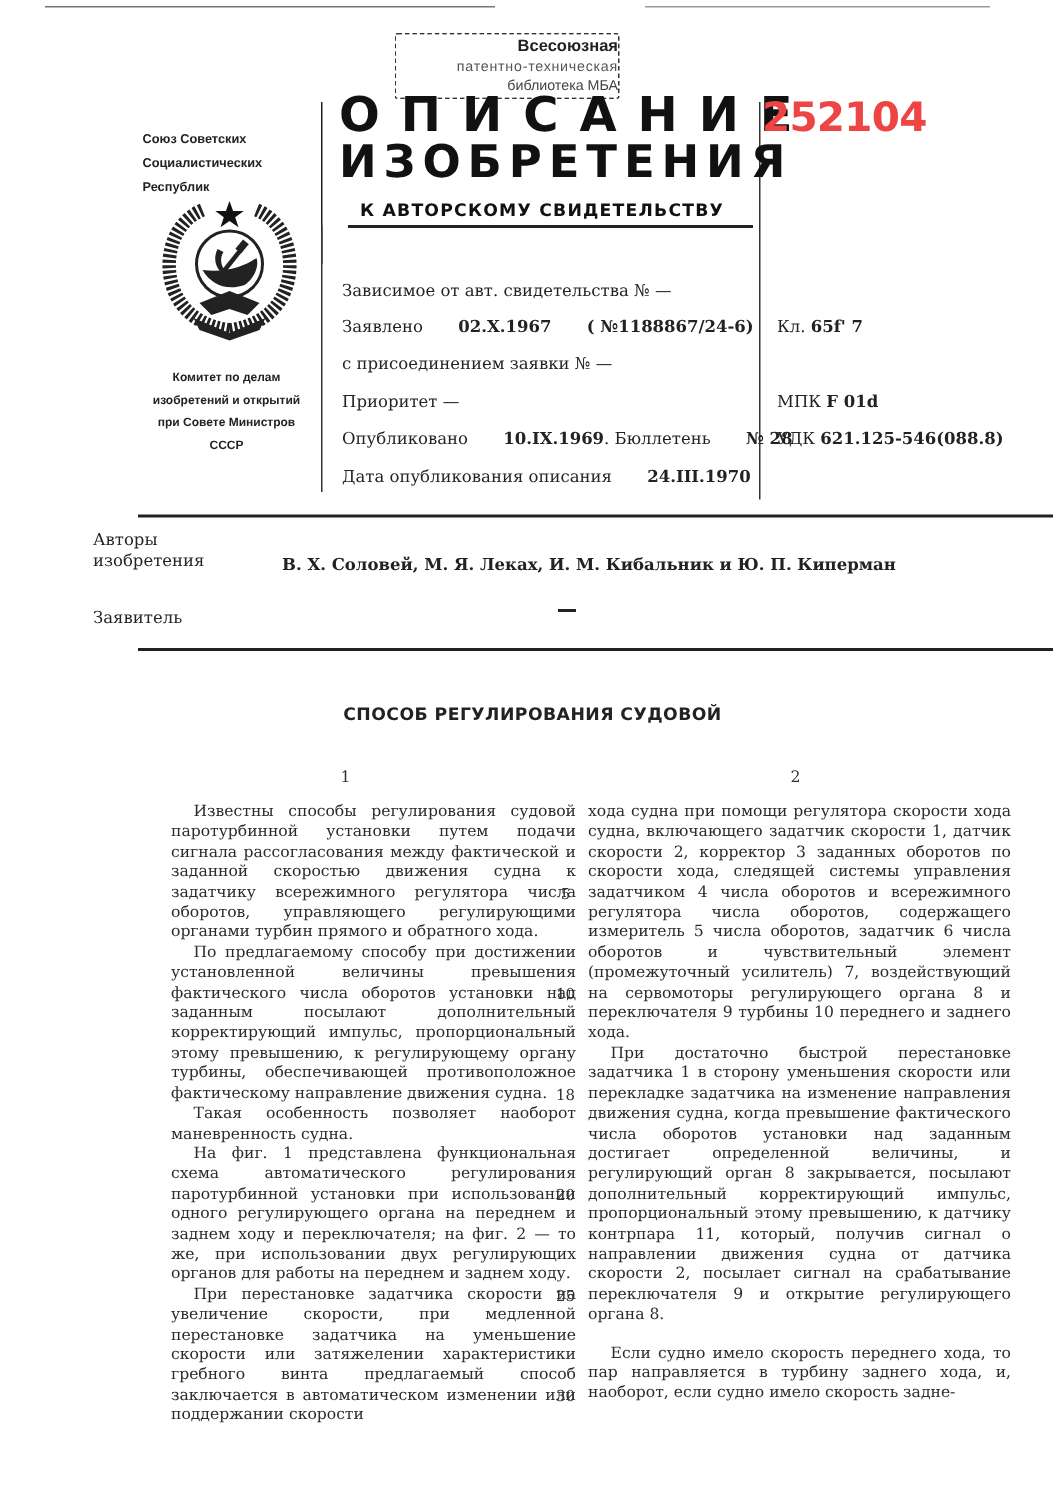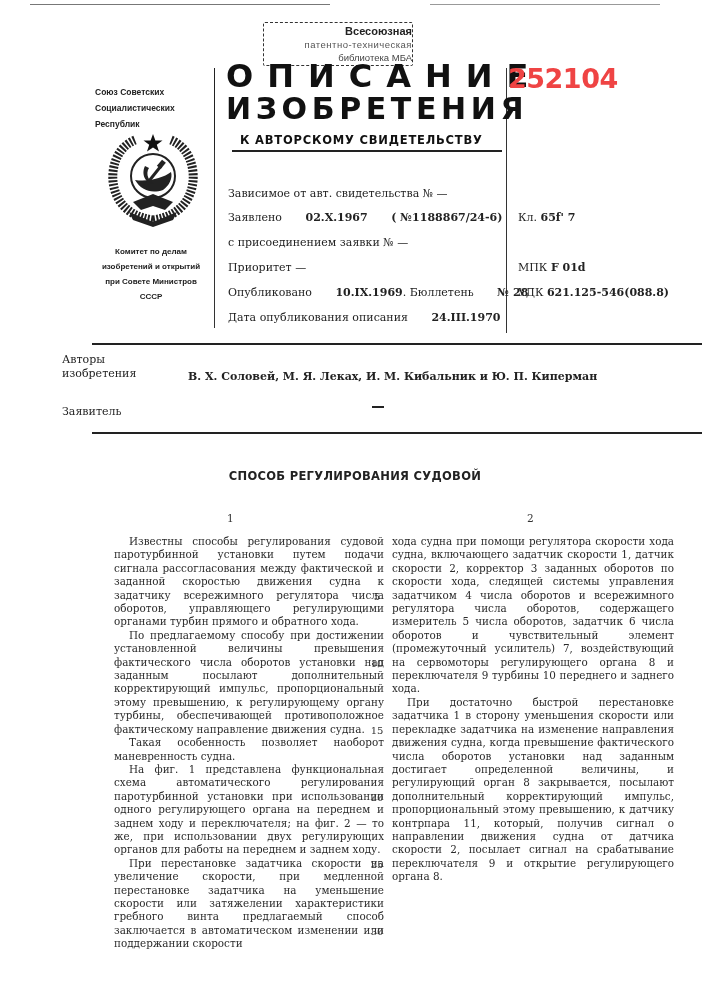--- a/index.html
+++ b/index.html
@@ -201,21 +201,22 @@
 <div class="abs col col1">
   <p>Известны способы регулирования судовой паротурбинной установки путем подачи сигнала рассогласования между фактической и заданной скоростью движения судна к задатчику всережимного регулятора числа оборотов, управляющего регулирующими органами турбин прямого и обратного хода.</p>
   <p>По предлагаемому способу при достижении установленной величины превышения фактического числа оборотов установки над заданным посылают дополнительный корректирующий импульс, пропорциональный этому превышению, к регулирующему органу турбины, обеспечивающей противоположное фактическому направление движения судна.</p>
   <p>Такая особенность позволяет наоборот маневренность судна.</p>
   <p>На фиг. 1 представлена функциональная схема автоматического регулирования паротурбинной установки при использовании одного регулирующего органа на переднем и заднем ходу и переключателя; на фиг. 2 — то же, при использовании двух регулирующих органов для работы на переднем и заднем ходу.</p>
   <p>При перестановке задатчика скорости на увеличение скорости, при медленной перестановке задатчика на уменьшение скорости или затяжелении характеристики гребного винта предлагаемый способ заключается в автоматическом изменении или поддержании скорости</p>
 </div>
 
 <div class="abs linenum" style="top:591px">5</div>
 <div class="abs linenum" style="top:658px">10</div>
-<div class="abs linenum" style="top:725px">15</div>
+<div class="abs linenum" style="top:725px">18</div>
 <div class="abs linenum" style="top:792px">20</div>
 <div class="abs linenum" style="top:859px">25</div>
 <div class="abs linenum" style="top:926px">30</div>
 
 <div class="abs col col2">
   <p style="text-indent:0">хода судна при помощи регулятора скорости хода судна, включающего задатчик скорости 1, датчик скорости 2, корректор 3 заданных оборотов по скорости хода, следящей системы управления задатчиком 4 числа оборотов и всережимного регулятора числа оборотов, содержащего измеритель 5 числа оборотов, задатчик 6 числа оборотов и чувствительный элемент (промежуточный усилитель) 7, воздействующий на сервомоторы регулирующего органа 8 и переключателя 9 турбины 10 переднего и заднего хода.</p>
   <p>При достаточно быстрой перестановке задатчика 1 в сторону уменьшения скорости или перекладке задатчика на изменение направления движения судна, когда превышение фактического числа оборотов установки над заданным достигает определенной величины, и регулирующий орган 8 закрывается, посылают дополнительный корректирующий импульс, пропорциональный этому превышению, к датчику контрпара 11, который, получив сигнал о направлении движения судна от датчика скорости 2, посылает сигнал на срабатывание переключателя 9 и открытие регулирующего органа 8.</p>
+  <p class="gap">Если судно имело скорость переднего хода, то пар направляется в турбину заднего хода, и, наоборот, если судно имело скорость задне-</p>
 </div>
 
 </body></html>

